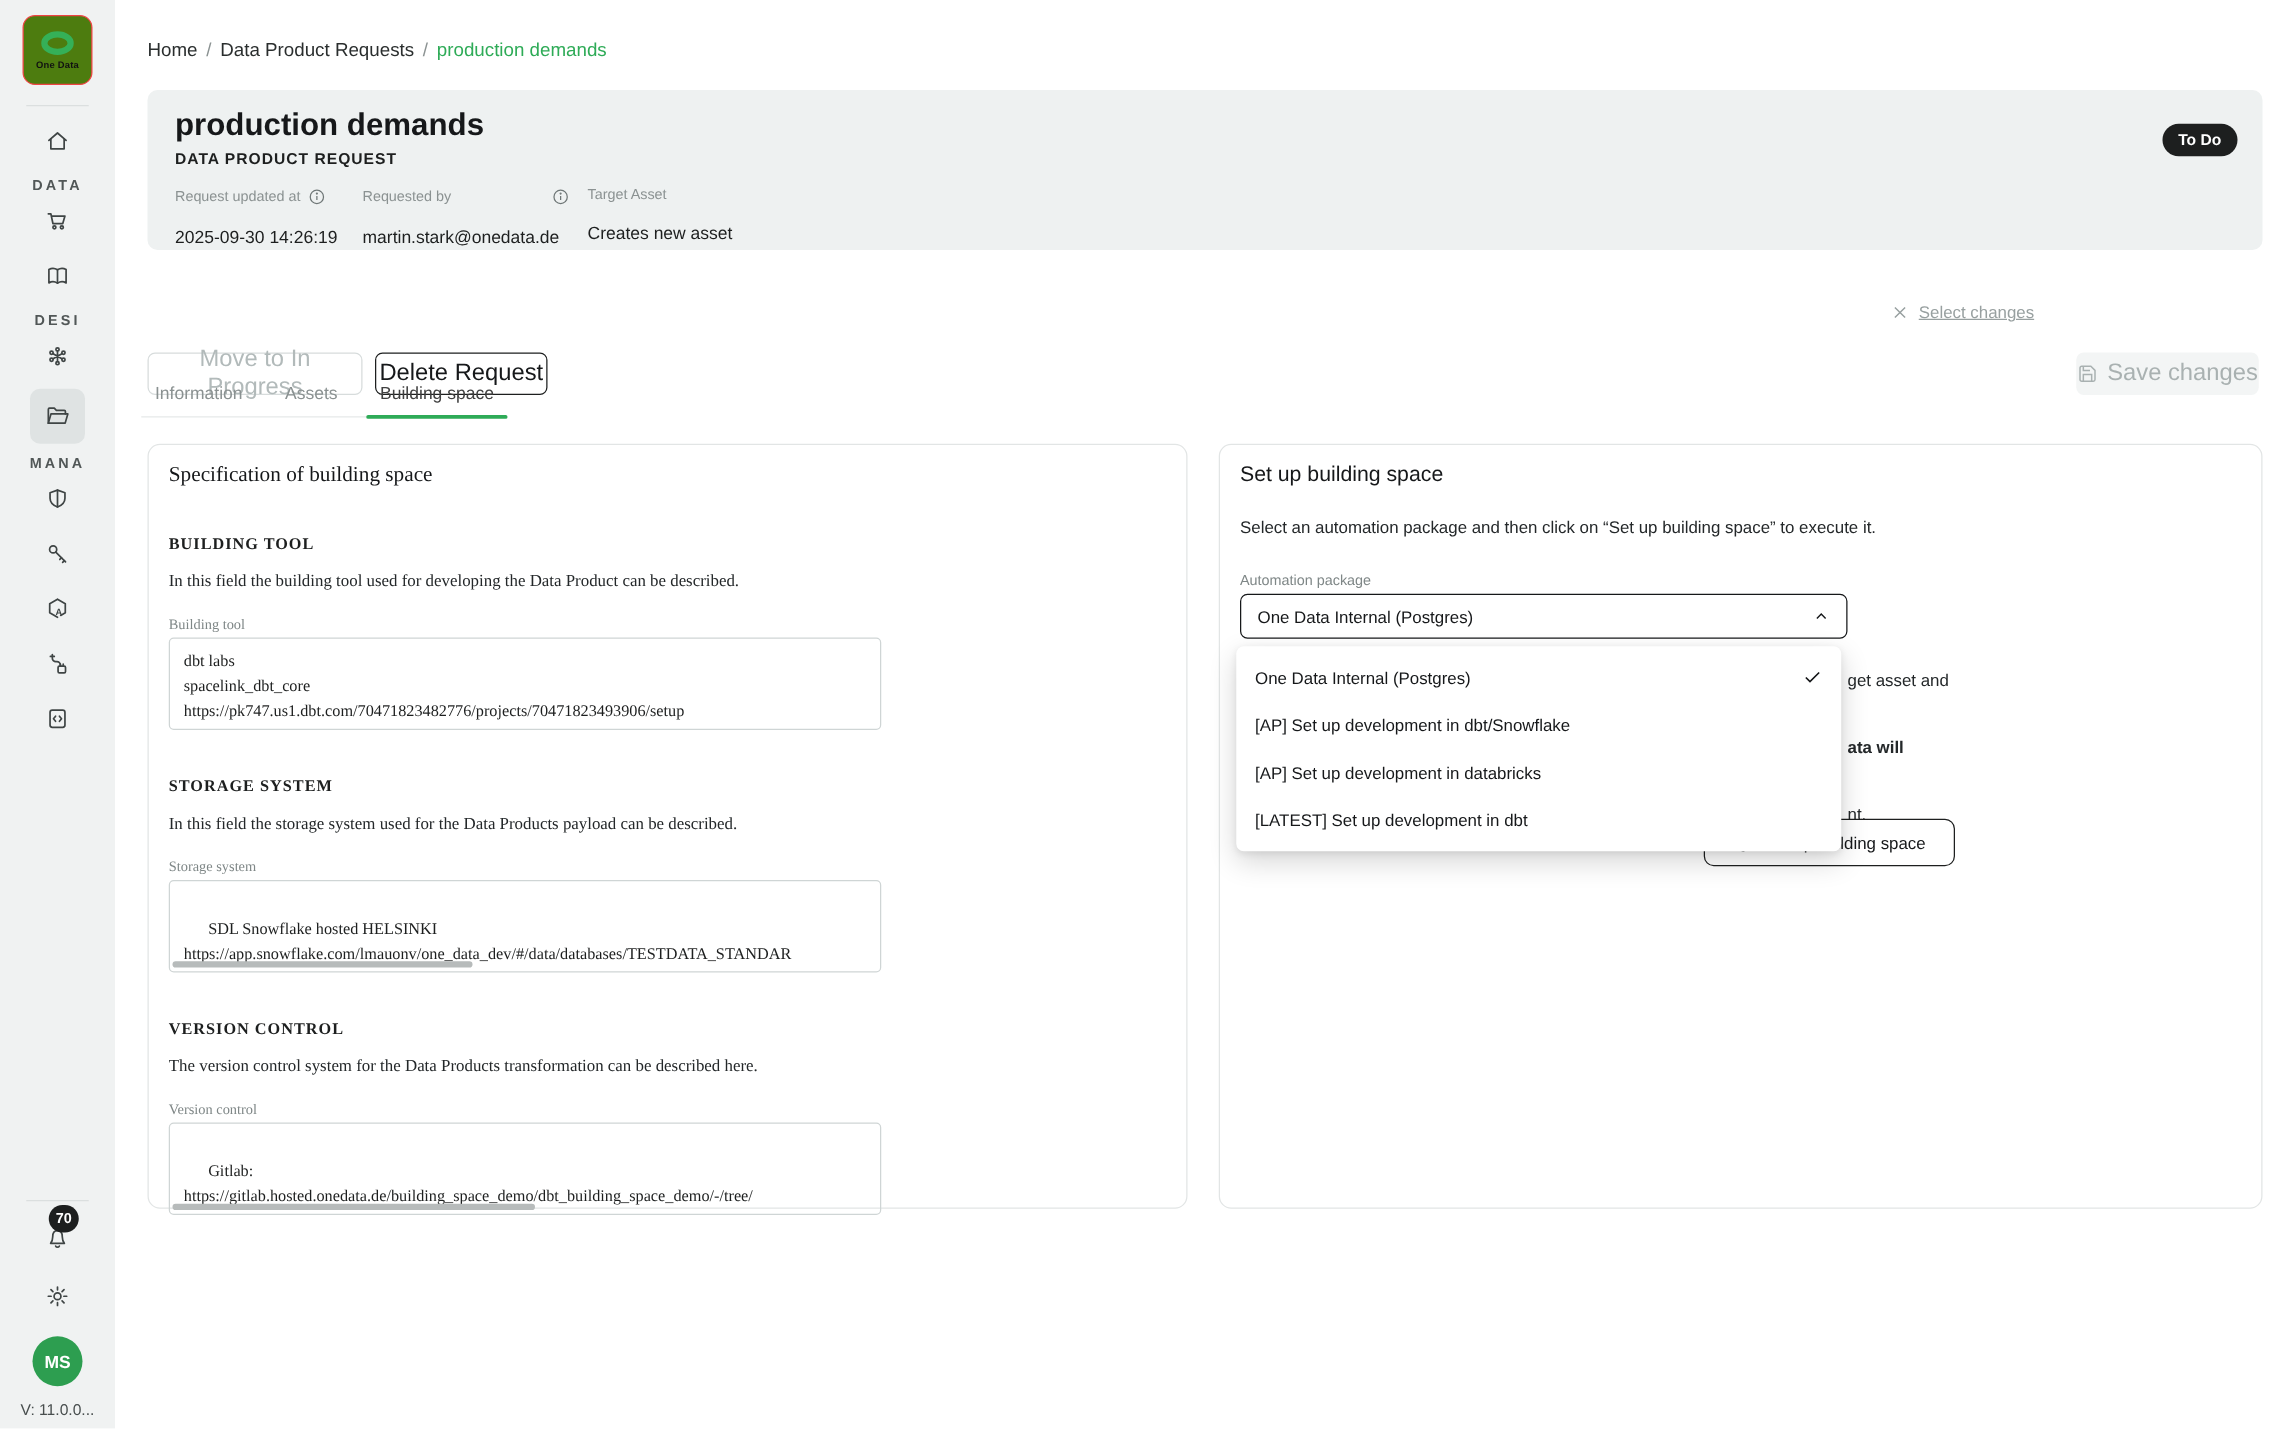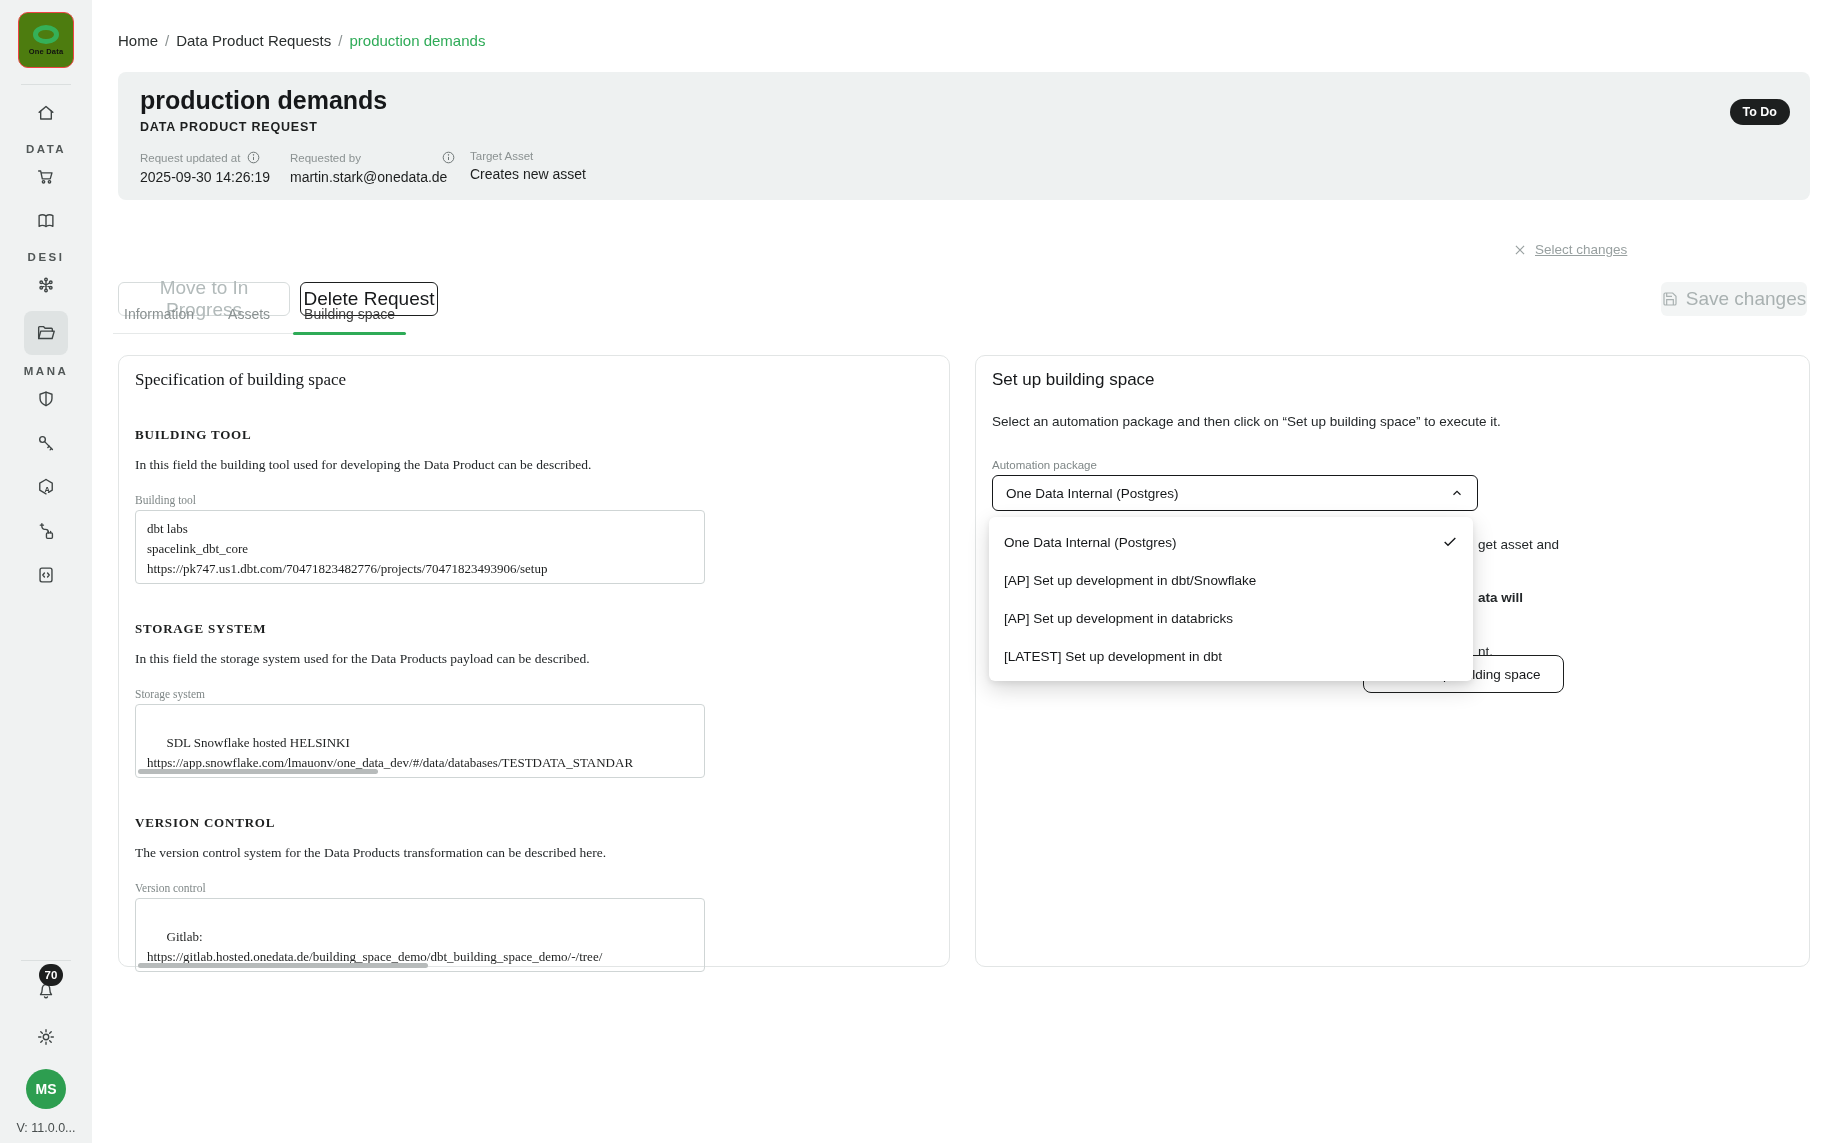--- a/index.html
+++ b/index.html
@@ -45,21 +45,21 @@
   .crumb-current{ color:#2eab57; }
 
   
   .header-card{
     position:absolute; left:118px; top:72px; width:1692px; height:128px;
     background:#eef1f1; border-radius:8px; padding:14px 22px;
   }
   .hdr-title{ font-size:25px; font-weight:600; color:#16181a; }
   .hdr-subtitle{ font-size:12.5px; font-weight:700; letter-spacing:.8px; margin-top:5px; color:#1d1f1f; }
   .meta-row{ display:flex; margin-top:16px; }
-  .meta-col{ display:flex; flex-direction:column; gap:4px; }
+  .meta-col{ display:flex; flex-direction:column; gap:16px; }
   .meta-col.c1{ width:150px; }
   .meta-col.c2{ width:180px; }
   .meta-label-row{ display:flex; align-items:center; gap:6px; font-size:11.5px; color:#8b9292; }
   .meta-col.c2 .meta-label-row{ justify-content:space-between; padding-right:14px; }
   .meta-value{ font-size:14px; color:#1d1f1f; font-weight:500; }
   .status-badge{
     position:absolute; right:20px; top:27px; background:#1d1f1f; color:#fff;
     font-size:12.5px; font-weight:600; padding:6px 13px; border-radius:999px;
   }
 

